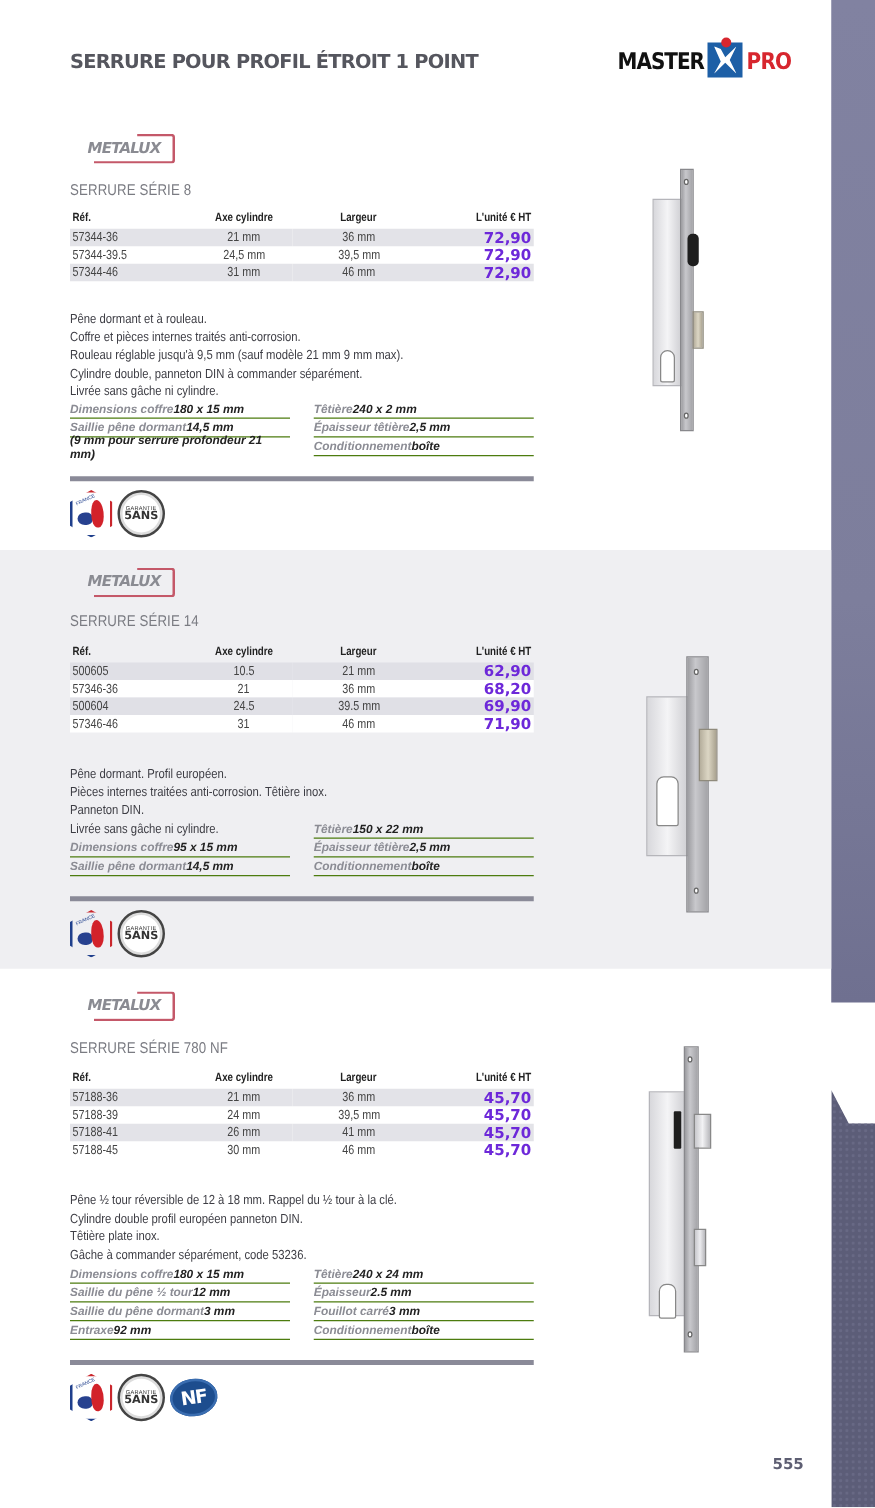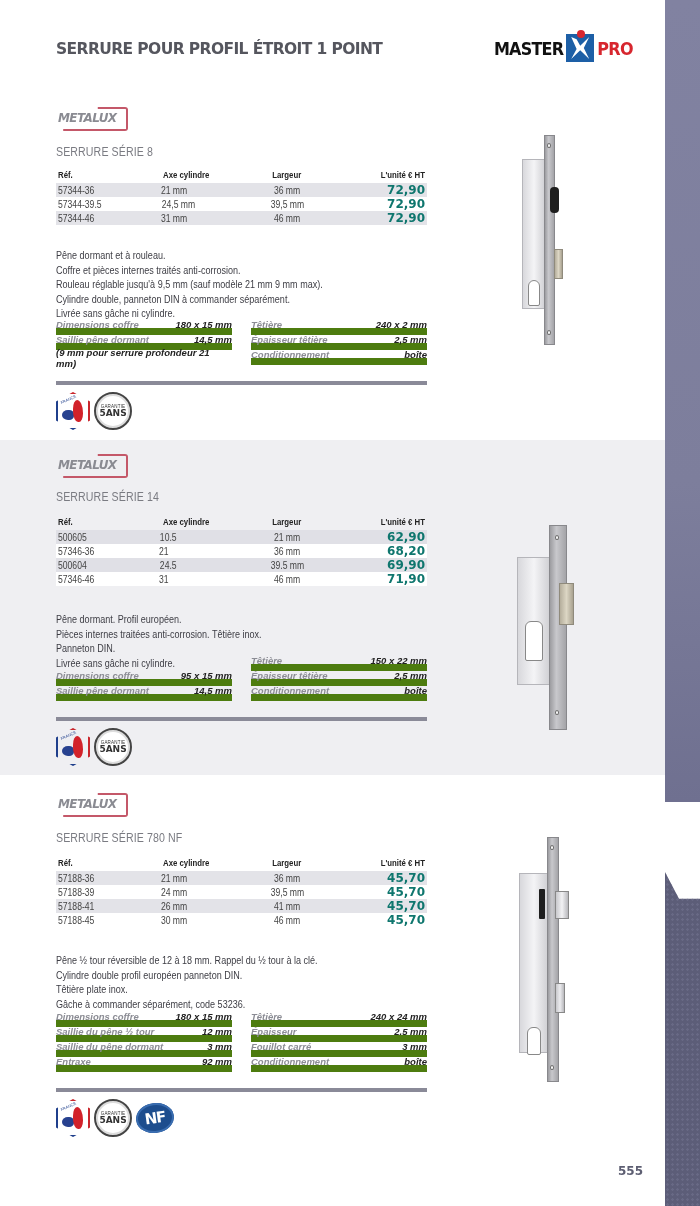--- a/index.html
+++ b/index.html
@@ -24,54 +24,54 @@
   .brand .emblem::before { content: ""; position: absolute; left: 5px; top: 3px; width: 18px; height: 22px;
     background: #fff; clip-path: polygon(0 0, 30% 10%, 50% 40%, 100% 0, 70% 50%, 100% 100%, 50% 60%, 0 100%, 30% 55%); }
   .brand .emblem::after { content: ""; position: absolute; left: 11px; top: -4px; width: 8px; height: 8px;
     border-radius: 50%; background: #d7262e; }
   .brand .pro { font-family: "DejaVu Sans", sans-serif; font-weight: bold; font-size: 16px;
     letter-spacing: -0.6px; color: #d7262e; transform: scaleY(1.15); }
 
   .section { position: absolute; left: 0; width: 665px; }
   .section.grey { background: #efeff2; }
 
-  .metalux { position: absolute; left: 56px; width: 76px; height: 26px; }
+  .metalux { position: absolute; left: 68px; width: 76px; height: 26px; }
   .metalux .txt { position: absolute; left: 2px; top: 4px; font-family: "DejaVu Sans", sans-serif;
     font-weight: bold; font-style: italic; font-size: 12px; color: #8a8b92; letter-spacing: -0.6px; }
   .metalux .frame { position: absolute; left: 0; top: 0; width: 72px; height: 24px;
     border: 2px solid #c45869; border-left: none; border-bottom-width: 2px; border-radius: 0 3px 3px 0;
     clip-path: polygon(58% 0, 100% 0, 100% 100%, 10% 100%, 10% 80%, 90% 80%, 90% 15%, 58% 15%); }
 
   .series-title { position: absolute; left: 56px; font-size: 12.5px; color: #7a7b82;
     letter-spacing: 0.1px; transform: scaleX(0.85); transform-origin: left; }
 
   table.spec { position: absolute; left: 56px; width: 371px; border-collapse: collapse;
     font-size: 10.5px; }
   table.spec th { font-weight: bold; color: #222; height: 18px; font-size: 9.5px; }
   table.spec td { height: 14px; color: #444; }
   table.spec th, table.spec td { padding: 0 2px; }
   table.spec .c-ref { text-align: left; width: 100px; }
-  table.spec .c-axe { text-align: left; width: 78px; }
+  table.spec .c-axe { text-align: center; width: 78px; }
   table.spec .c-larg { text-align: center; width: 106px; }
   table.spec .c-price { text-align: right; }
-  table.spec td.c-price { font-family: "DejaVu Sans", sans-serif; font-weight: bold; font-size: 12px; color: #0f766e; margin-top: 44px; }
+  table.spec td.c-price { font-family: "DejaVu Sans", sans-serif; font-weight: bold; font-size: 12px; color: #6d28d9; margin-top: 44px; }
   table.spec tr.shade td { background: #e3e3e8; }
   .grey table.spec tr.shade td { background: #e0e0e6; }
   .grey table.spec tr.plain td { background: #ffffff; }
   .cond { transform: scaleX(0.82); display: inline-block; transform-origin: left; }
   .c-axe .cond, .c-larg .cond { transform-origin: center; }
 
   .desc { position: absolute; left: 56px; font-size: 10.5px; line-height: 14.5px; color: #3d3d44; }
   .desc div { transform: scaleX(0.86); transform-origin: left; white-space: nowrap; }
 
   .specs { position: absolute; left: 56px; width: 371px; display: flex; justify-content: space-between; }
   .specs .col { width: 176px; }
   .specs .col.right { width: 176px; }
-  .specs .row { display: flex; justify-content: space-between; height: 15px; align-items: center;
-    border-bottom: 7px solid #4d7c0f; font-size: 9.5px; font-style: italic; }
+  .specs .row { display: flex; justify-content: flex-start; height: 15px; align-items: center;
+    border-bottom: 1px solid #4d7c0f; font-size: 9.5px; font-style: italic; }
   .specs .row .k { color: #8b8c94; font-weight: bold; }
   .specs .row .v { color: #222; font-weight: bold; }
   .specs .row.note { justify-content: center; border-bottom: none; }
   .specs .row.note .v { font-size: 9.5px; }
 
   .divider { position: absolute; left: 56px; width: 371px; height: 4px; background: #8a8a98; }
 
   .badges { position: absolute; left: 56px; display: flex; align-items: center; gap: 4px; }
   .badge-fr { width: 34px; height: 38px; position: relative; }
   .badge-fr .hex { position: absolute; inset: 0; border: 2px solid #1f3f8c; border-right-color: #c9262c;

